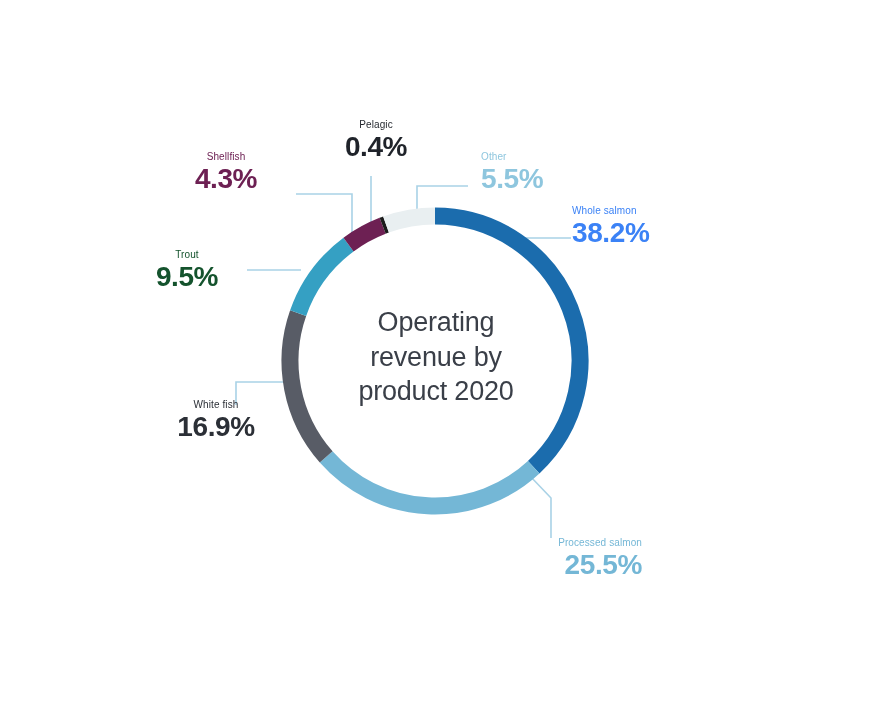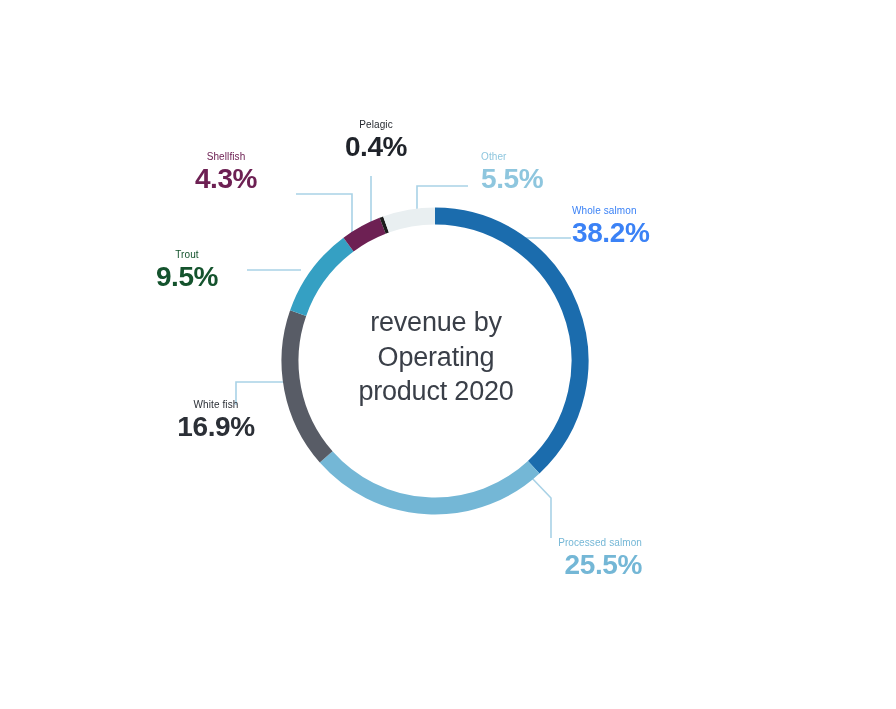--- a/index.html
+++ b/index.html
@@ -85,22 +85,22 @@
         <path d="M 533.6884444715474 467.23366193343 A 145 145 0 0 1 326.17684824295867 456.8254749096708" fill="none" stroke="#74b7d6" stroke-width="17"></path>
         <path d="M 326.17684824295867 456.8254749096708 A 145 145 0 0 1 298.142275187416 313.0942262443971" fill="none" stroke="#585c66" stroke-width="17"></path>
         <path d="M 298.142275187416 313.0942262443971 A 145 145 0 0 1 348.5267330119172 244.60681250001034" fill="none" stroke="#35a0c3" stroke-width="17"></path>
         <path d="M 348.5267330119172 244.60681250001034 A 145 145 0 0 1 382.6199584028627 225.79152673636847" fill="none" stroke="#6d2053" stroke-width="17"></path>
         <path d="M 382.6199584028627 225.79152673636847 A 145 145 0 0 1 386.02404282971537 224.52159284614123" fill="none" stroke="#1b1b1b" stroke-width="17"></path>
         <path d="M 386.02404282971537 224.52159284614123 A 145 145 0 0 1 434.99999999999983 216" fill="none" stroke="#e9eff1" stroke-width="17"></path>
       </g>
   </svg>
 
   <div id="center-title">
+    <div>Operating</div>
     <div>revenue by</div>
-    <div>Operating</div>
     <div>product 2020</div>
   </div>
 
   <div class="callout ta-center" style="left:316px; top:120px; width:120px; color:#1f232a;">
     <span class="cat">Pelagic</span>
     <span class="val">0.4%</span>
   </div>
 
   <div class="callout ta-right" style="left:156px; top:152px; width:140px; color:#6d2053;">
     <span class="cat">Shellfish</span>

